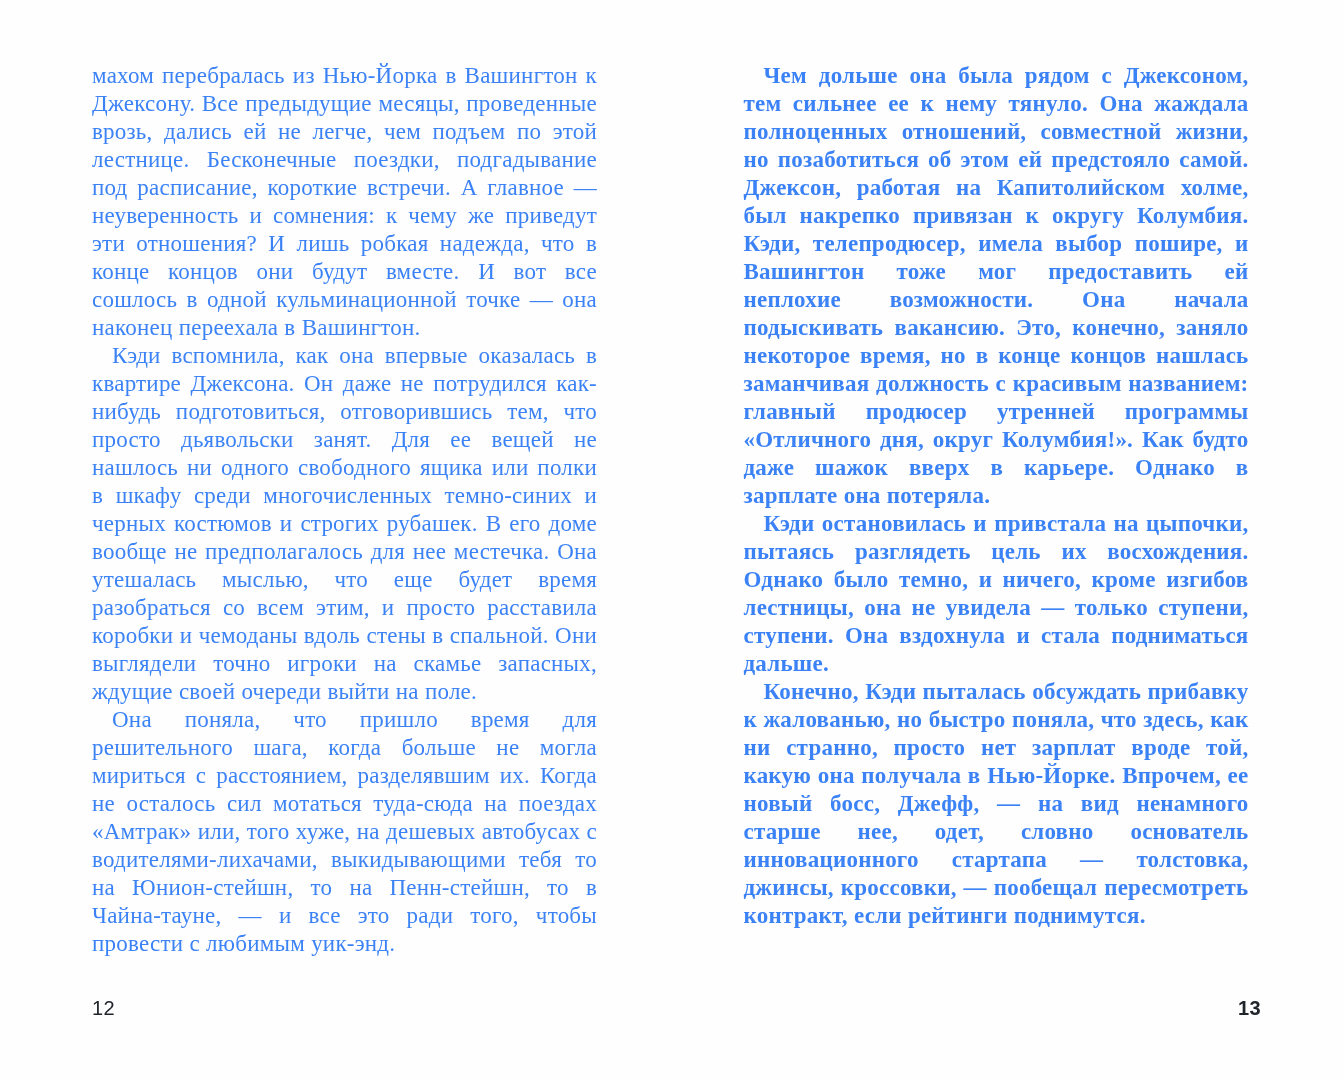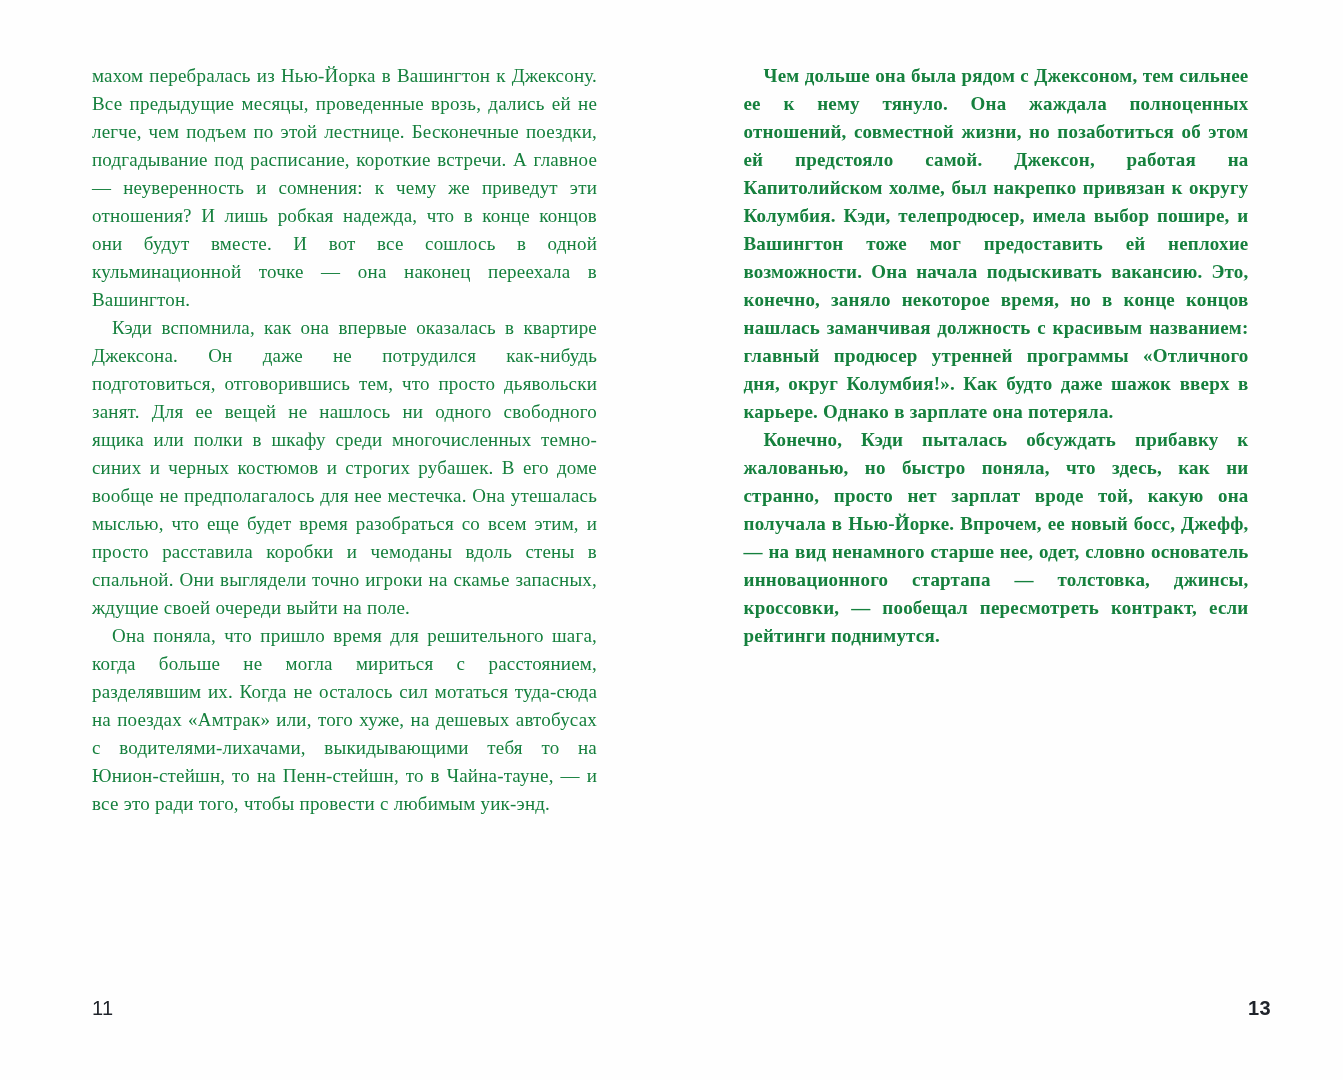--- a/index.html
+++ b/index.html
@@ -38,61 +38,62 @@
 
   .text-block {
     width: 505px;
   }
 
   p.para {
     margin: 0;
     text-align: justify;
     text-justify: inter-word;
     text-indent: 20px;
-    font-size: 19px;
+    font-size: 23px;
     line-height: 28px;
     letter-spacing: 0.01em;
     word-spacing: 0.01em;
-    color: #15803d;
+    color: #3b82f6;
     hyphens: manual;
   }
 
   p.para.cont {
     text-indent: 0;
   }
 
   
 
   .folio {
     position: absolute;
     bottom: 62px;
     font-family: "Liberation Sans", "DejaVu Sans", sans-serif;
     font-size: 20px;
     line-height: 20px;
     color: #20242b;
     letter-spacing: 0.02em;
   }
   .folio-left  { left: 92px;  text-align: left; }
-  .folio-right { right: 72px; text-align: left; }
+  .folio-right { right: 82px; text-align: left; }
 </style>
 </head>
 <body>
 
 <div class="spread">
 
   <div class="page page-left">
     <div class="text-block">
       <p class="para cont">махом перебралась из Нью-Йорка в Вашингтон к Джексону. Все предыдущие месяцы, проведенные врозь, дались ей не легче, чем подъем по этой лестнице. Бесконечные поездки, подгадывание под расписание, короткие встречи. А главное — неуверенность и сомнения: к чему же приведут эти отношения? И лишь робкая надежда, что в конце концов они будут вместе. И вот все сошлось в одной кульминационной точке — она наконец переехала в Вашингтон.</p>
       <p class="para">Кэди вспомнила, как она впервые оказалась в квартире Джексона. Он даже не потрудился как-нибудь подготовиться, отговорившись тем, что просто дьявольски занят. Для ее вещей не нашлось ни одного свободного ящика или полки в шкафу среди многочисленных темно-синих и черных костюмов и строгих рубашек. В его доме вообще не предполагалось для нее местечка. Она утешалась мыслью, что еще будет время разобраться со всем этим, и просто расставила коробки и чемоданы вдоль стены в спальной. Они выглядели точно игроки на скамье запасных, ждущие своей очереди выйти на поле.</p>
       <p class="para">Она поняла, что пришло время для решительного шага, когда больше не могла мириться с расстоянием, разделявшим их. Когда не осталось сил мотаться туда-сюда на поездах «Амтрак» или, того хуже, на дешевых автобусах с водителями-лихачами, выкидывающими тебя то на Юнион-стейшн, то на Пенн-стейшн, то в Чайна-тауне, — и все это ради того, чтобы провести с любимым уик-энд.</p>
     </div>
-    <div class="folio folio-left">11</div>
+    <div class="folio folio-left">12</div>
   </div>
 
   <div class="page page-right">
     <div class="text-block">
       <p class="para">Чем дольше она была рядом с Джексоном, тем сильнее ее к нему тянуло. Она жаждала полноценных отношений, совместной жизни, но позаботиться об этом ей предстояло самой. Джексон, работая на Капитолийском холме, был накрепко привязан к округу Колумбия. Кэди, телепродюсер, имела выбор пошире, и Вашингтон тоже мог предоставить ей неплохие возможности. Она начала подыскивать вакансию. Это, конечно, заняло некоторое время, но в конце концов нашлась заманчивая должность с красивым названием: главный продюсер утренней программы «Отличного дня, округ Колумбия!». Как будто даже шажок вверх в карьере. Однако в зарплате она потеряла.</p>
+      <p class="para">Кэди остановилась и привстала на цыпочки, пытаясь разглядеть цель их восхождения. Однако было темно, и ничего, кроме изгибов лестницы, она не увидела — только ступени, ступени. Она вздохнула и стала подниматься дальше.</p>
       <p class="para">Конечно, Кэди пыталась обсуждать прибавку к жалованью, но быстро поняла, что здесь, как ни странно, просто нет зарплат вроде той, какую она получала в Нью-Йорке. Впрочем, ее новый босс, Джефф, — на вид ненамного старше нее, одет, словно основатель инновационного стартапа — толстовка, джинсы, кроссовки, — пообещал пересмотреть контракт, если рейтинги поднимутся.</p>
     </div>
     <div class="folio folio-right">13</div>
   </div>
 
 </div>
 
 </body></html>

